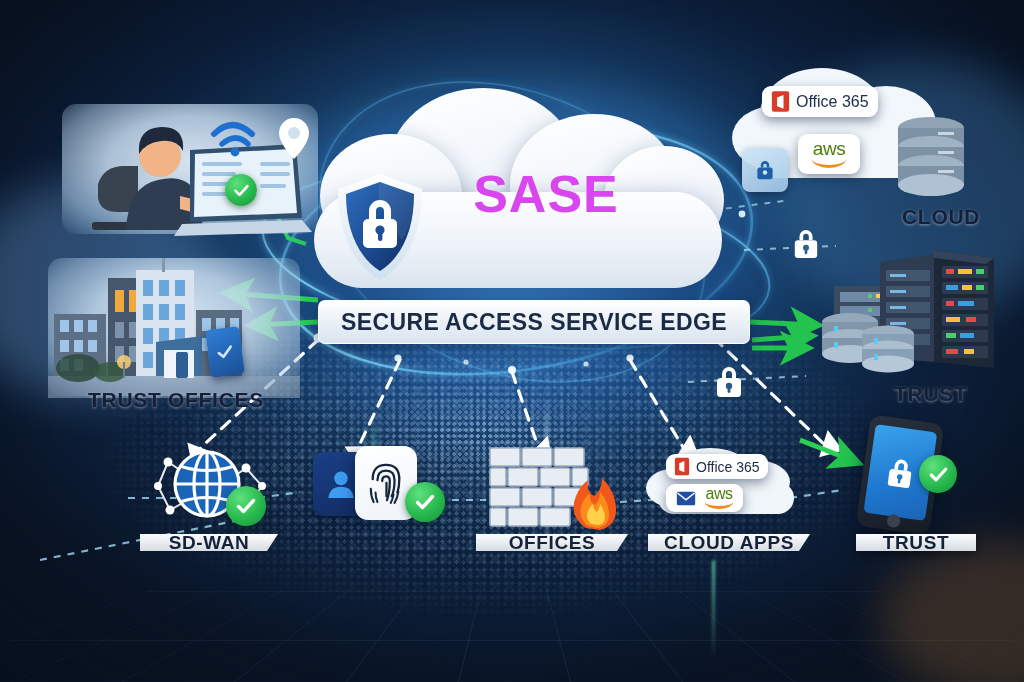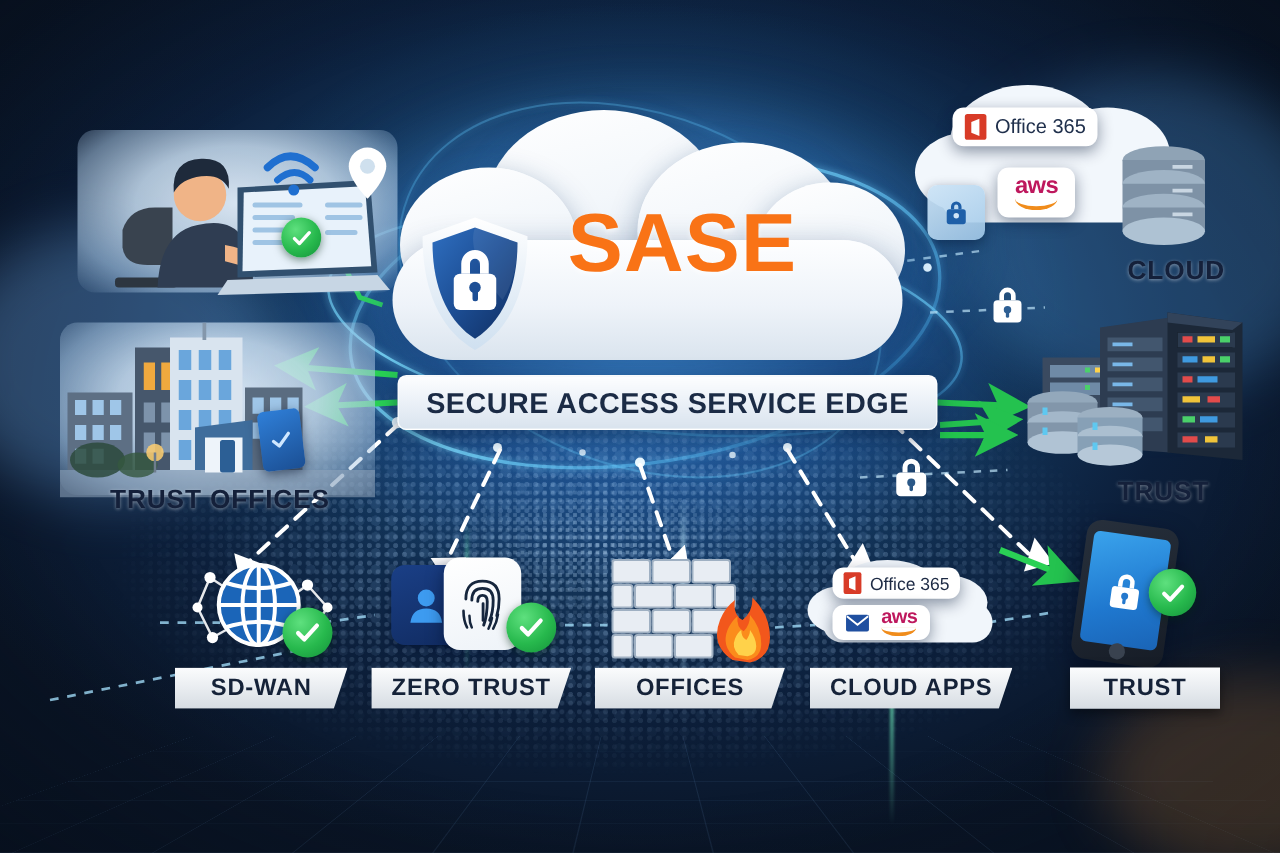--- a/index.html
+++ b/index.html
@@ -65,21 +65,21 @@
 
   
   svg.links { position:absolute; inset:0; width:1024px; height:682px; overflow:visible; }
 
   
   .node { position:absolute; }
 
   
   .plate {
     position:relative; display:flex; align-items:center; justify-content:center;
-    height:33px; padding:0 16px;
+    height:17px; padding:0 16px;
     background:linear-gradient(180deg,#fbfcfd 0%,#e7ebef 55%,#d6dce2 100%);
     clip-path:polygon(0 0, 100% 0, calc(100% - 11px) 100%, 0 100%);
     box-shadow:0 3px 9px rgba(0,0,0,.45);
   }
   .plate span {
     font-size:19px; font-weight:bold; letter-spacing:.6px;
     color:#152238; white-space:nowrap;
   }
 
   
@@ -112,22 +112,22 @@
     position:absolute; left:246px; top:60px; width:540px; height:270px;
     background:radial-gradient(ellipse at 50% 50%, rgba(150,215,255,.55) 0%, rgba(70,160,235,.28) 42%, rgba(30,110,200,0) 72%);
     filter:blur(16px);
   }
 
   .sase-title {
     position:absolute; left:0; top:0; width:100%; height:100%;
     display:flex; align-items:center; justify-content:center; padding-left:56px;
   }
   .sase-title span {
-    font-size:66px; font-weight:bold; letter-spacing:1px;
-    color:#f97316; line-height:1;
+    font-size:52px; font-weight:bold; letter-spacing:1px;
+    color:#d946ef; line-height:1;
     text-shadow:0 2px 4px rgba(255,255,255,.6);
   }
 
   
   .shield { position:absolute; left:334px; top:172px; width:92px; height:110px; }
 
   
   .banner {
     position:absolute; left:318px; top:300px; width:432px; height:44px;
     border-radius:7px;
@@ -143,21 +143,21 @@
 
   
   .chip {
     position:absolute; display:flex; align-items:center; gap:6px;
     background:#ffffff; border-radius:9px; padding:4px 9px;
     box-shadow:0 4px 12px rgba(0,20,50,.45);
   }
   .chip .txt { font-size:16px; color:#1d2a44; white-space:nowrap;text-align:center; }
   .chip .txt.o365 { font-size:16px; color:#20304c; }
   .aws-word {
-    font-size:19px; font-weight:bold; color:#be185d; letter-spacing:-.5px; line-height:.9;
+    font-size:19px; font-weight:normal; color:#4d7c0f; letter-spacing:-.5px; line-height:.9;
   }
   .aws-smile {
     width:34px; height:9px; margin-top:1px;
     border-bottom:3.5px solid #f08c1b; border-radius:0 0 50% 50%/0 0 100% 100%;
   }
 
   .green-check {
     position:absolute; border-radius:50%;
     background:radial-gradient(circle at 36% 30%, #5ee07e 0%, #27b94d 55%, #14913a 100%);
     box-shadow:0 2px 7px rgba(0,40,15,.5);
@@ -654,23 +654,20 @@
           <path d="M28 36 q-1 5 -3 9" stroke-width="2.1"></path>
         </g>
       </svg>
     </div>
     <div class="green-check" style="left:100px; top:38px; width:40px; height:40px;">
       <svg viewBox="0 0 24 24" width="24" height="24">
           <path d="M4.5 12.5 L9.5 17.5 L19.5 6.5" stroke="#fff" stroke-width="3.4" fill="none" stroke-linecap="round" stroke-linejoin="round"></path>
         </svg>
     </div>
   </div>
-  <div class="plate" style="position:absolute; left:297px; top:534px; width:160px;">
-    <span>ZERO TRUST</span>
-  </div>
 
   <div class="node" style="left:486px; top:442px; width:140px; height:90px;">
     <svg viewBox="0 0 140 90" width="140" height="90">
       <g fill="#e8edf3" stroke="#9fb0c2" stroke-width="1.6">
         <rect x="4" y="6" width="30" height="18" rx="2"></rect>
           <rect x="36" y="6" width="30" height="18" rx="2"></rect>
           <rect x="68" y="6" width="30" height="18" rx="2"></rect>
         <rect x="4" y="26" width="16" height="18" rx="2"></rect>
           <rect x="22" y="26" width="30" height="18" rx="2"></rect>
           <rect x="54" y="26" width="30" height="18" rx="2"></rect>

